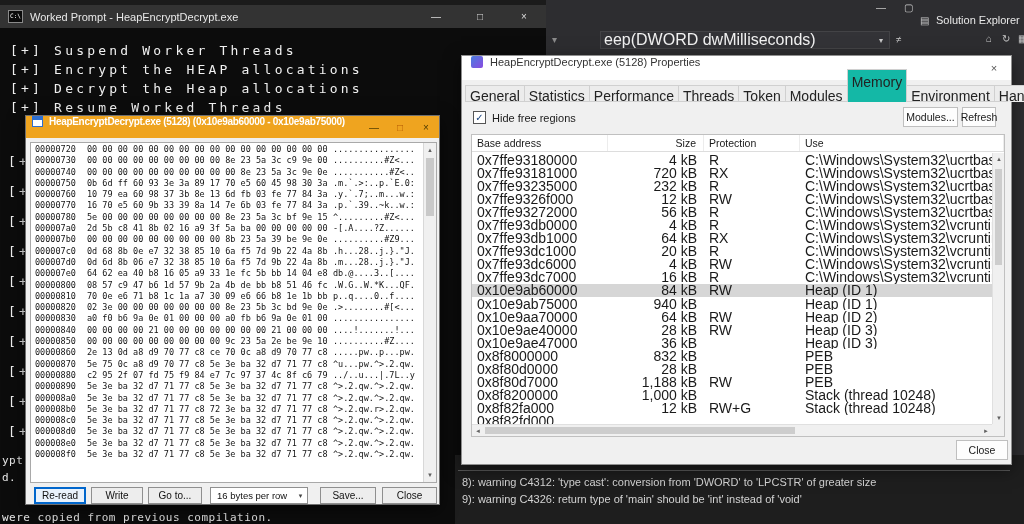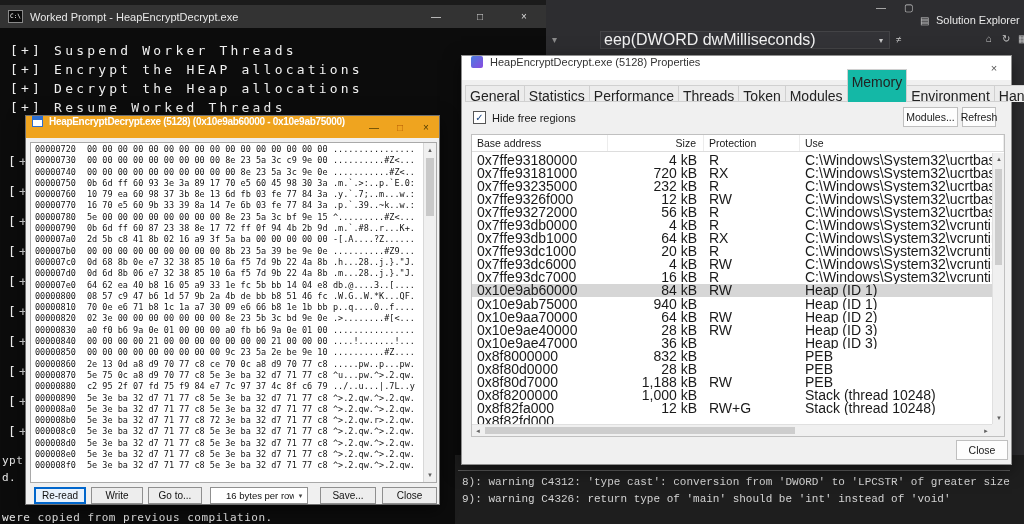--- a/index.html
+++ b/index.html
@@ -29,21 +29,21 @@
   .vs-right{left:1012px;top:55px;width:12px;height:400px;background:#2d2d30;z-index:0}
   .vs-bottom{left:455px;top:455px;width:569px;height:69px;background:#1e1e1e;z-index:2}
   .vsi{position:absolute;font-size:10px;color:#c8c8c8;line-height:12px}
   .se-title{position:absolute;left:390px;top:14px;font-size:11px;color:#e8e8e8;white-space:nowrap}
   .vs-combo{position:absolute;left:54px;top:31px;width:290px;height:18px;background:#333337;
             border:1px solid #434346;display:flex;align-items:center}
   .vs-combo-text{flex:1;font-size:16px;color:#f1f1f1;padding-left:3px;white-space:nowrap;overflow:hidden}
   .vs-combo-arrow{width:16px;text-align:center;font-size:8px;color:#c8c8c8}
   .vsb-rule{position:absolute;left:3px;top:15px;width:552px;height:1px;background:rgba(255,255,255,.28)}
   .vsb-lines{position:absolute;left:7px;top:19px;font-size:11px;line-height:17px;color:#d4d4d4;
-             font-family:Liberation Mono, monospace;white-space:pre}
+             font-family:Liberation Sans, sans-serif;white-space:pre}
 
   
   .props{left:461px;top:55px;width:551px;height:410px;background:#f0f0f0;border:1px solid #8f8f8f;
          box-shadow:0 5px 16px rgba(0,0,0,.5);z-index:3}
   .p-titlebar{height:24px;background:#fff;display:flex;align-items:flex-start}
   .p-ico{width:12px;height:12px;margin:0 7px 0 9px;border-radius:2px;
          background:linear-gradient(135deg,#4a7fe0,#8a4ae0);flex:none}
   .p-title{font-size:11px;color:#333;white-space:nowrap}
   .p-close{margin-left:auto;width:34px;height:24px;display:flex;align-items:center;justify-content:center;
            color:#555;font-size:11px}
@@ -97,21 +97,21 @@
   .hx-ascii{flex:1}
   .hex-vscroll{position:absolute;right:0;top:0;bottom:0;width:13px;background:#f0f0f0;border-left:1px solid #d8d8d8}
   .hex-vthumb{position:absolute;left:2px;right:2px;top:15px;height:58px;background:#c9c9c9}
   .hex-btn{position:absolute;top:371px;height:17px;background:#ededed;border:1px solid #8f8f8f;font-size:10px;
            color:#111;display:flex;align-items:center;justify-content:center}
   .hb-reread{left:8px;width:52px;border:1px solid #0066cc;box-shadow:inset 0 0 0 1px #0066cc;background:#e9f2fc}
   .hb-write{left:65px;width:52px}
   .hb-goto{left:122px;width:54px}
   .hex-combo{position:absolute;left:184px;top:371px;width:98px;height:17px;background:#fff;border:1px solid #8f8f8f;
              display:flex;align-items:center;font-size:9.5px;color:#111}
-  .hex-combo .txt{flex:1;padding-left:15px;white-space:nowrap;overflow:hidden}
+  .hex-combo .txt{flex:1;padding-left:6px;white-space:nowrap;overflow:hidden}
   .hex-combo .arr{width:13px;text-align:center;font-size:7px;color:#444}
   .hb-save{left:294px;width:56px}
   .hb-close{left:356px;width:55px}
 </style>
 </head>
 <body>
 
 <div class="canvas">
 
   <div class="abs console">
@@ -340,21 +340,20 @@
     </div>
     <div class="hex-panel">
       <div class="hex-rows">
           <div class="hexrow"><span class="hx-addr">00000720</span><span class="hx-bytes">00 00 00 00 00 00 00 00 00 00 00 00 00 00 00 00</span><span class="hx-ascii">................</span></div>
           <div class="hexrow"><span class="hx-addr">00000730</span><span class="hx-bytes">00 00 00 00 00 00 00 00 00 8e 23 5a 3c c9 9e 00</span><span class="hx-ascii">..........#Z&lt;...</span></div>
           <div class="hexrow"><span class="hx-addr">00000740</span><span class="hx-bytes">00 00 00 00 00 00 00 00 00 00 8e 23 5a 3c 9e 0e</span><span class="hx-ascii">...........#Z&lt;..</span></div>
           <div class="hexrow"><span class="hx-addr">00000750</span><span class="hx-bytes">0b 6d ff 60 93 3e 3a 89 17 70 e5 60 45 98 30 3a</span><span class="hx-ascii">.m.`.&gt;:..p.`E.0:</span></div>
           <div class="hexrow"><span class="hx-addr">00000760</span><span class="hx-bytes">10 79 ea 60 98 37 3b 8e 13 6d fb 03 fe 77 84 3a</span><span class="hx-ascii">.y.`.7;..m...w.:</span></div>
           <div class="hexrow"><span class="hx-addr">00000770</span><span class="hx-bytes">16 70 e5 60 9b 33 39 8a 14 7e 6b 03 fe 77 84 3a</span><span class="hx-ascii">.p.`.39..~k..w.:</span></div>
           <div class="hexrow"><span class="hx-addr">00000780</span><span class="hx-bytes">5e 00 00 00 00 00 00 00 00 8e 23 5a 3c bf 9e 15</span><span class="hx-ascii">^.........#Z&lt;...</span></div>
-          <div class="hexrow"><span class="hx-addr">00000790</span><span class="hx-bytes">0b 6d ff 60 87 23 38 8e 17 72 ff 0f 94 4b 2b 9d</span><span class="hx-ascii">.m.`.#8..r...K+.</span></div>
           <div class="hexrow"><span class="hx-addr">000007a0</span><span class="hx-bytes">2d 5b c8 41 8b 02 16 a9 3f 5a ba 00 00 00 00 00</span><span class="hx-ascii">-[.A....?Z......</span></div>
           <div class="hexrow"><span class="hx-addr">000007b0</span><span class="hx-bytes">00 00 00 00 00 00 00 00 00 8b 23 5a 39 be 9e 0e</span><span class="hx-ascii">..........#Z9...</span></div>
           <div class="hexrow"><span class="hx-addr">000007c0</span><span class="hx-bytes">0d 68 8b 0e e7 32 38 85 10 6a f5 7d 9b 22 4a 8b</span><span class="hx-ascii">.h...28..j.}."J.</span></div>
           <div class="hexrow"><span class="hx-addr">000007d0</span><span class="hx-bytes">0d 6d 8b 06 e7 32 38 85 10 6a f5 7d 9b 22 4a 8b</span><span class="hx-ascii">.m...28..j.}."J.</span></div>
           <div class="hexrow"><span class="hx-addr">000007e0</span><span class="hx-bytes">64 62 ea 40 b8 16 05 a9 33 1e fc 5b bb 14 04 e8</span><span class="hx-ascii">db.@....3..[....</span></div>
           <div class="hexrow"><span class="hx-addr">00000800</span><span class="hx-bytes">08 57 c9 47 b6 1d 57 9b 2a 4b de bb b8 51 46 fc</span><span class="hx-ascii">.W.G..W.*K...QF.</span></div>
           <div class="hexrow"><span class="hx-addr">00000810</span><span class="hx-bytes">70 0e e6 71 b8 1c 1a a7 30 09 e6 66 b8 1e 1b bb</span><span class="hx-ascii">p..q....0..f....</span></div>
           <div class="hexrow"><span class="hx-addr">00000820</span><span class="hx-bytes">02 3e 00 00 00 00 00 00 00 8e 23 5b 3c bd 9e 0e</span><span class="hx-ascii">.&gt;........#[&lt;...</span></div>
           <div class="hexrow"><span class="hx-addr">00000830</span><span class="hx-bytes">a0 f0 b6 9a 0e 01 00 00 00 a0 fb b6 9a 0e 01 00</span><span class="hx-ascii">................</span></div>
           <div class="hexrow"><span class="hx-addr">00000840</span><span class="hx-bytes">00 00 00 00 21 00 00 00 00 00 00 00 21 00 00 00</span><span class="hx-ascii">....!.......!...</span></div>

